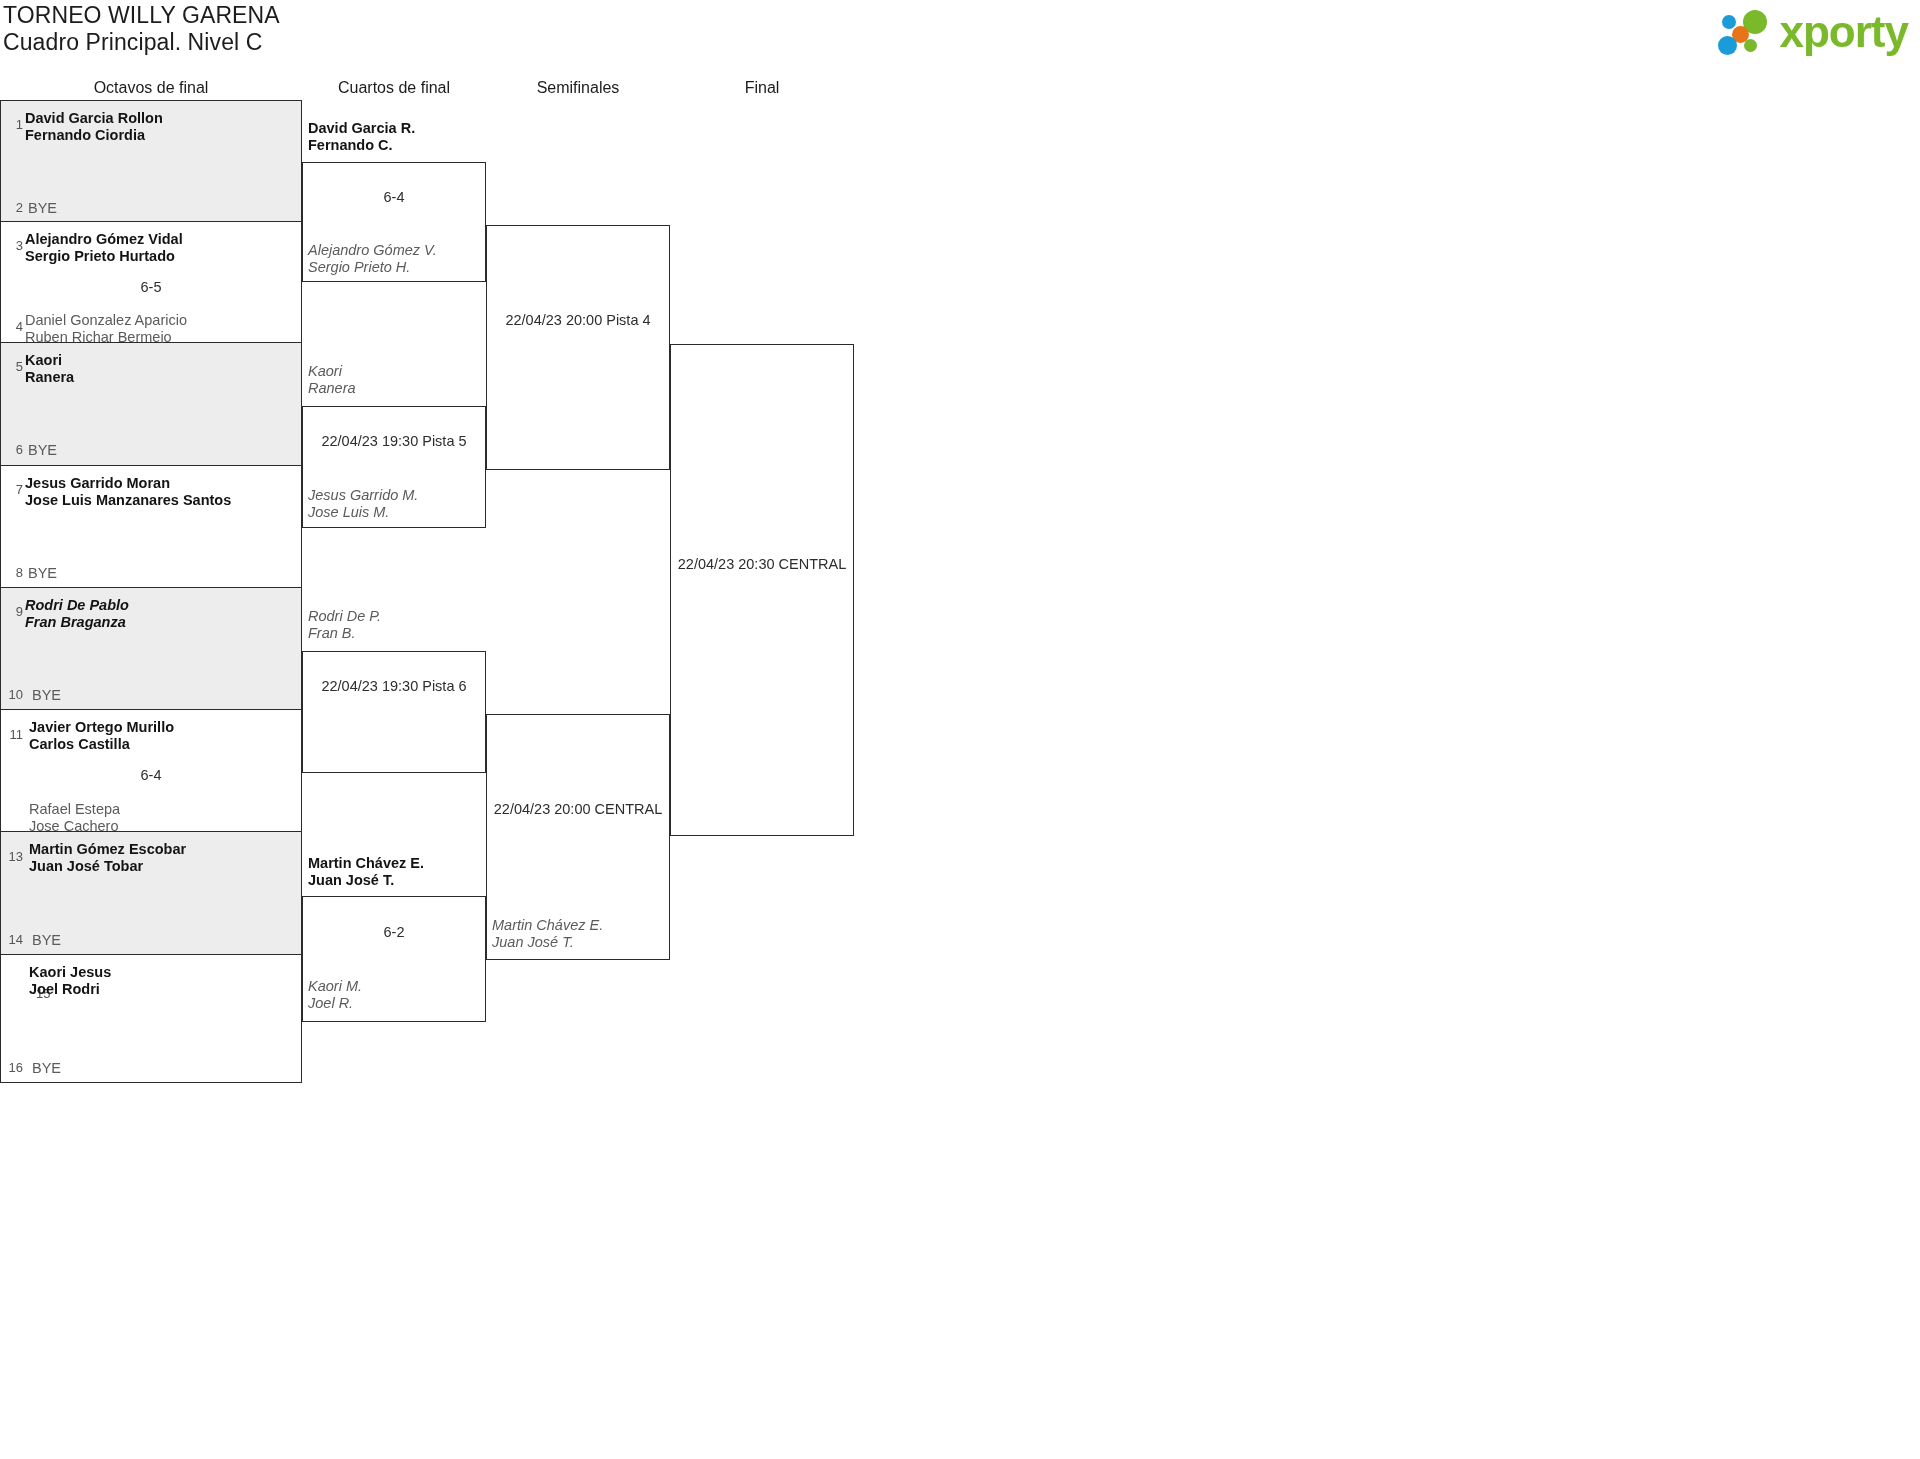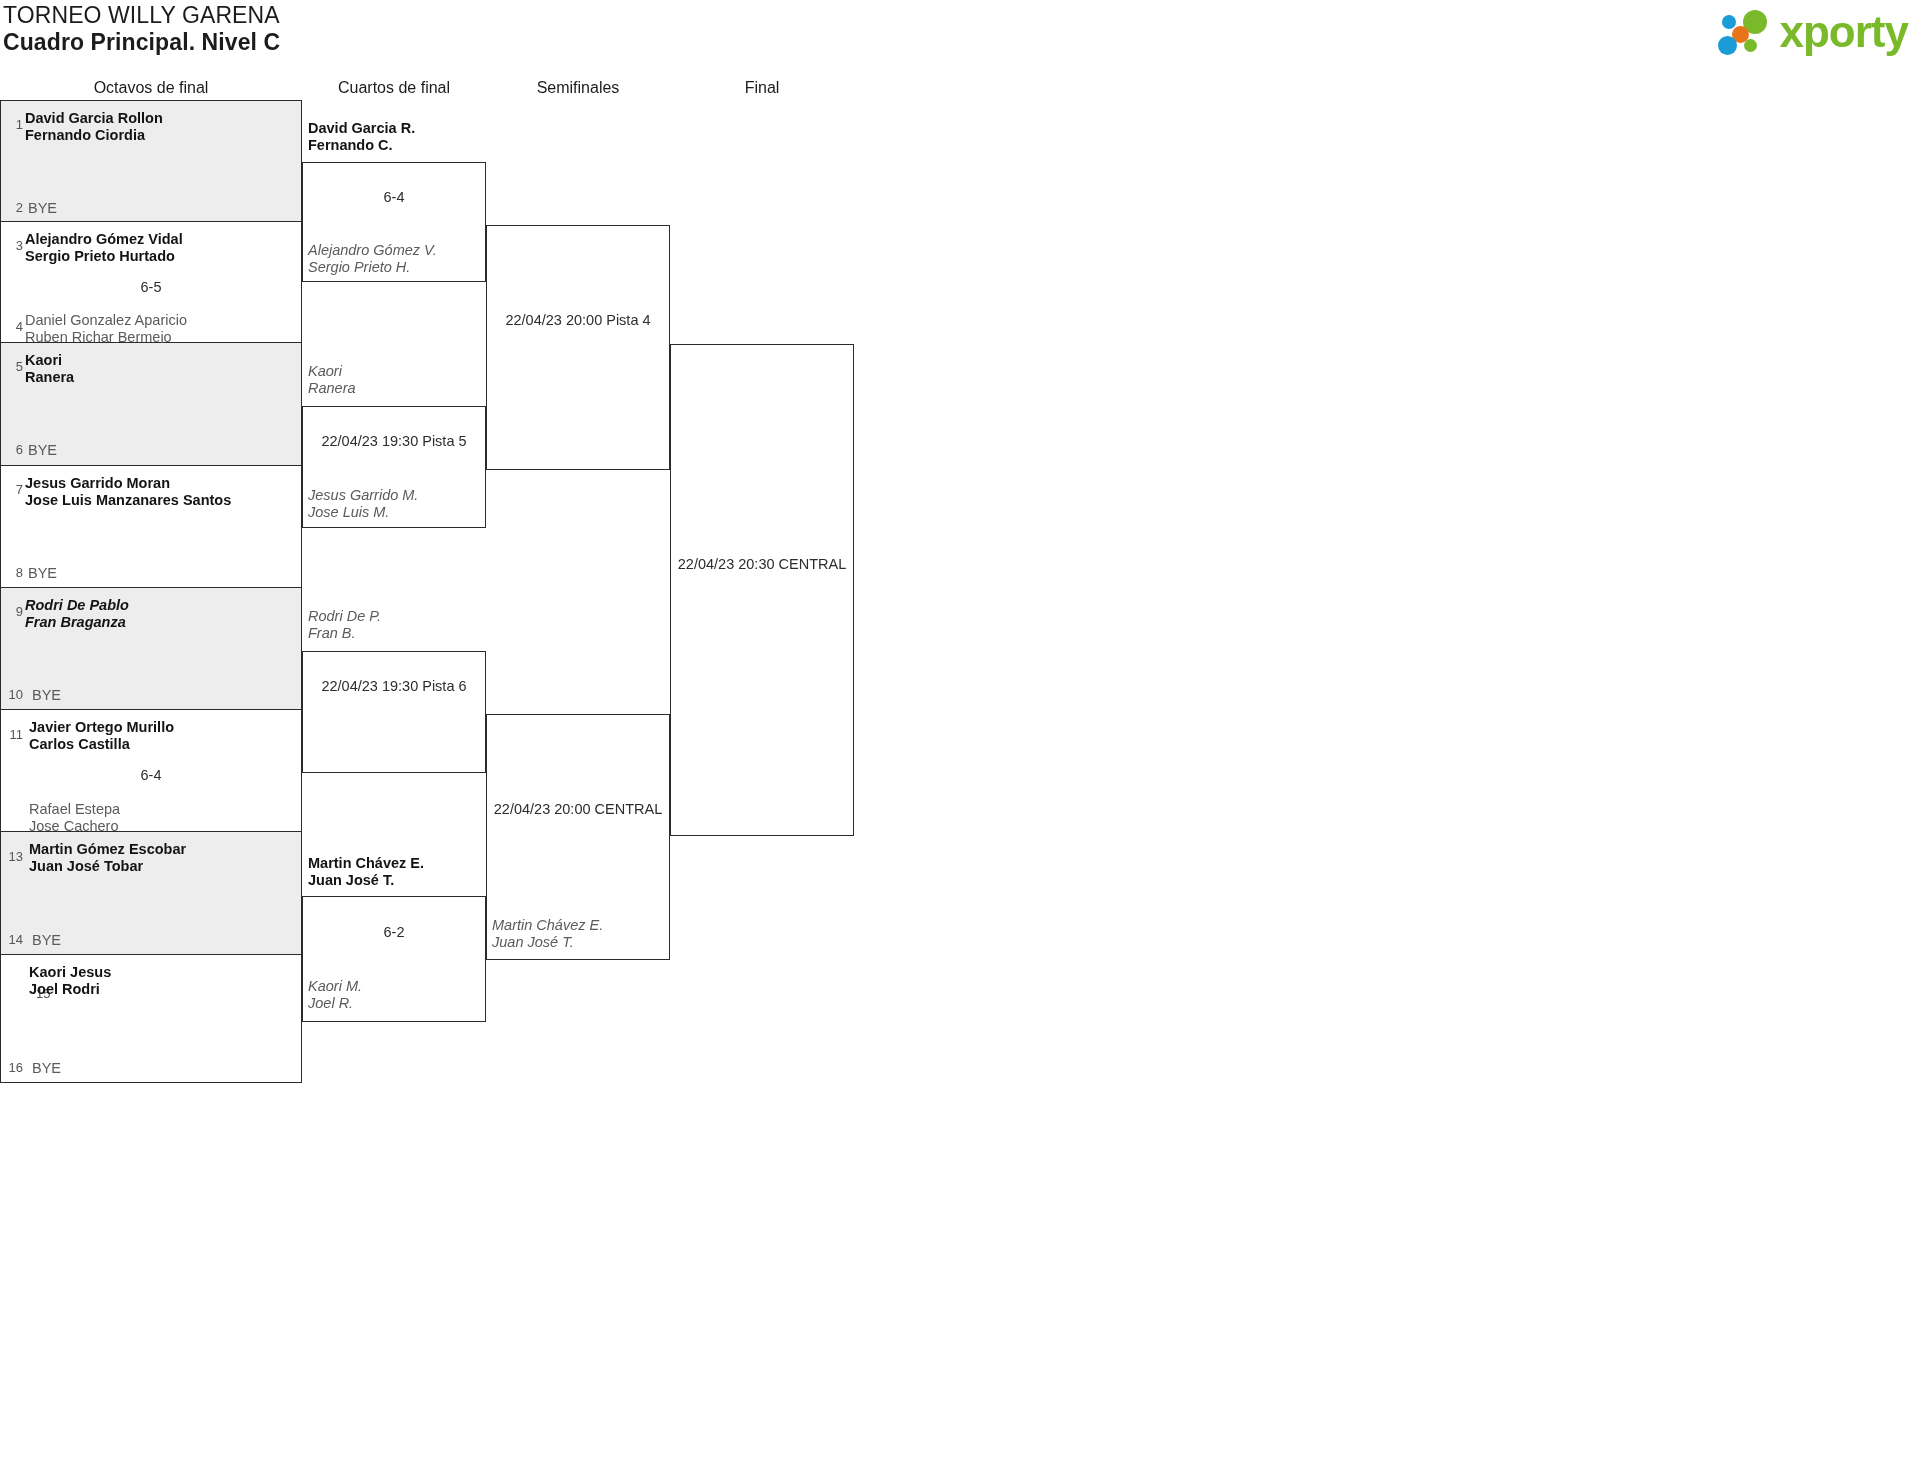--- a/index.html
+++ b/index.html
@@ -13,21 +13,21 @@
   .page { position: relative; width: 1920px; height: 1459px; }
 
   
   .header { position: absolute; left: 0; top: 0; width: 1920px; height: 70px; }
   .title-block { position: absolute; left: 3px; top: 2px; }
   .title-line1 {
     font-size: 23px; font-weight: 400; color: #1c1c1c;
     letter-spacing: .1px; line-height: 27px; white-space: nowrap;
   }
   .title-line2 {
-    font-size: 23px; font-weight: 700; color: #1c1c1c;
+    font-size: 23px; font-weight: 400; color: #1c1c1c;
     letter-spacing: .1px; line-height: 27px; white-space: nowrap;
   }
 
   
   .logo { position: absolute; right: 12px; top: 6px; height: 52px; display: flex; align-items: center; }
   .logo-dots { position: relative; width: 58px; height: 46px; margin-right: 4px; }
   .dot { position: absolute; border-radius: 50%; }
   .dot.d1 { left: 4px;  top: 6px;  width: 14px; height: 14px; background: #1b9bd8; }
   .dot.d2 { left: 25px; top: 1px;  width: 24px; height: 24px; background: #7ab929; }
   .dot.d3 { left: 14px; top: 17px; width: 17px; height: 17px; background: #e8741a; }

